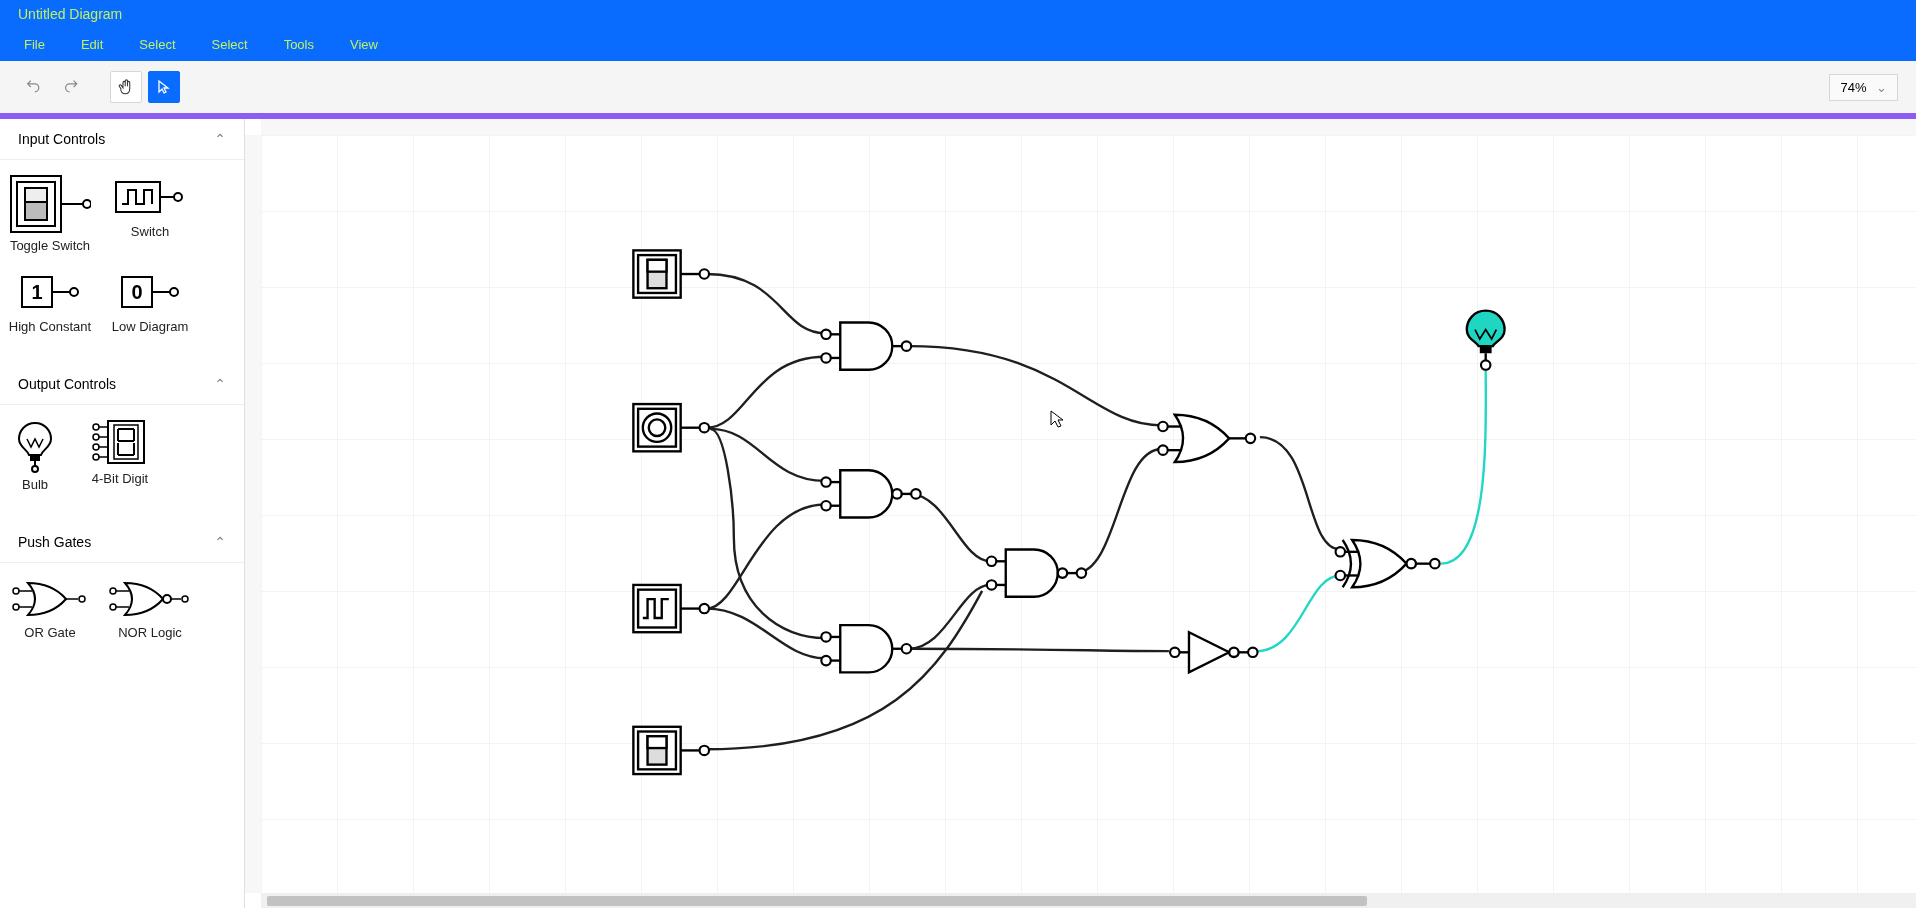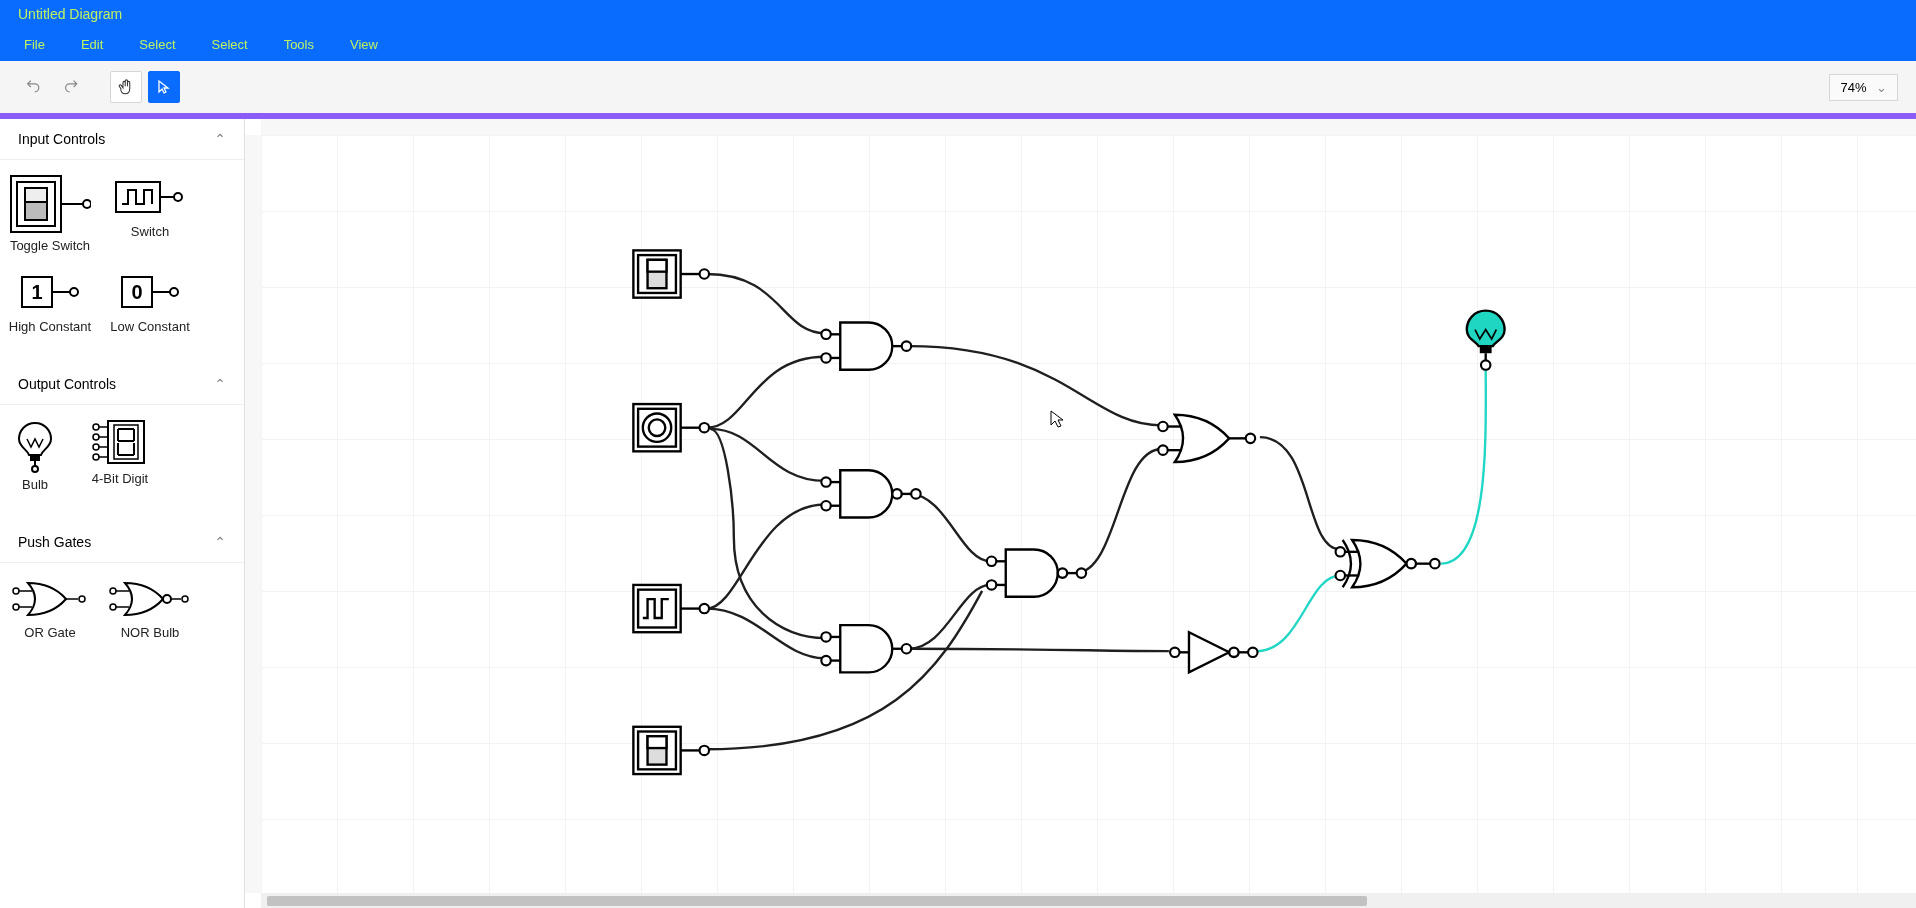--- a/index.html
+++ b/index.html
@@ -114,21 +114,21 @@
           </svg>
         <span class="lbl">High Constant</span>
       </div>
       <div class="pal-item">
         <svg width="72" height="46" viewBox="0 0 72 46">
             <rect x="8" y="8" width="30" height="30" fill="#fff" stroke="#000" stroke-width="2"></rect>
             <text x="23" y="30" font-size="20" font-weight="bold" text-anchor="middle">0</text>
             <line x1="38" y1="23" x2="56" y2="23" stroke="#000" stroke-width="2"></line>
             <circle cx="60" cy="23" r="4" fill="#fff" stroke="#000" stroke-width="2"></circle>
           </svg>
-        <span class="lbl">Low Constant</span>
+        <span class="lbl">Low Diagram</span>
       </div>
     </div>
 
     <div class="section-h">
       <span>Output Controls</span>
       <span class="chev">⌃</span>
     </div>
     <div class="palette">
       <div class="pal-item" style="width:70px">
         <svg width="40" height="54" viewBox="0 0 40 54">
@@ -179,21 +179,21 @@
         <svg width="86" height="44" viewBox="0 0 86 44">
             <circle cx="6" cy="14" r="3" fill="#fff" stroke="#000" stroke-width="1.5"></circle>
             <circle cx="6" cy="30" r="3" fill="#fff" stroke="#000" stroke-width="1.5"></circle>
             <line x1="9" y1="14" x2="22" y2="14" stroke="#000" stroke-width="1.5"></line>
             <line x1="9" y1="30" x2="22" y2="30" stroke="#000" stroke-width="1.5"></line>
             <path d="M18 6 Q32 22 18 38 Q42 38 56 22 Q42 6 18 6 Z" fill="#fff" stroke="#000" stroke-width="2"></path>
             <circle cx="60" cy="22" r="4" fill="#fff" stroke="#000" stroke-width="2"></circle>
             <line x1="64" y1="22" x2="74" y2="22" stroke="#000" stroke-width="1.5"></line>
             <circle cx="78" cy="22" r="3" fill="#fff" stroke="#000" stroke-width="1.5"></circle>
           </svg>
-        <span class="lbl">NOR Bulb</span>
+        <span class="lbl">NOR Logic</span>
       </div>
     </div>
   </div>
 
   <div class="canvas-wrap">
     <div class="ruler-h"></div>
     <div class="ruler-v"></div>
     <div class="grid" style="left:16px;top:16px;bottom:16px"></div>
     <div class="canvas">
       <svg id="diagram-svg" width="100%" height="100%" viewBox="260 110 1400 640">

